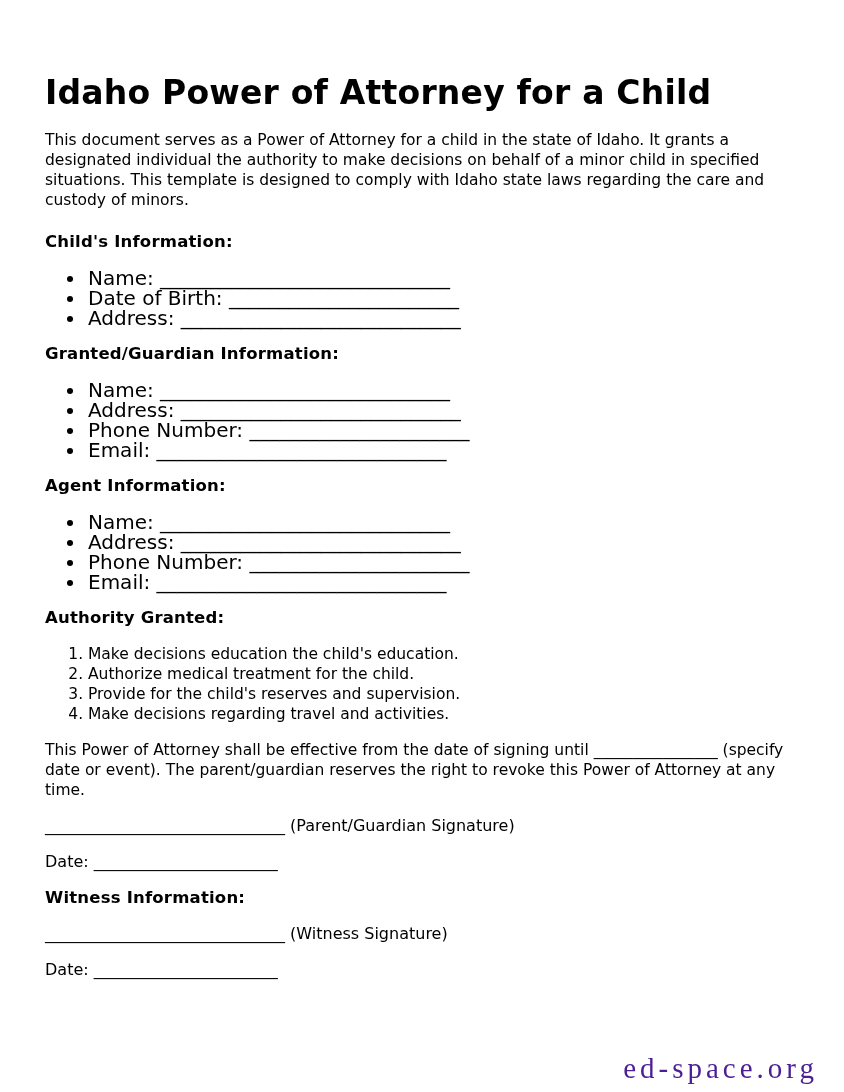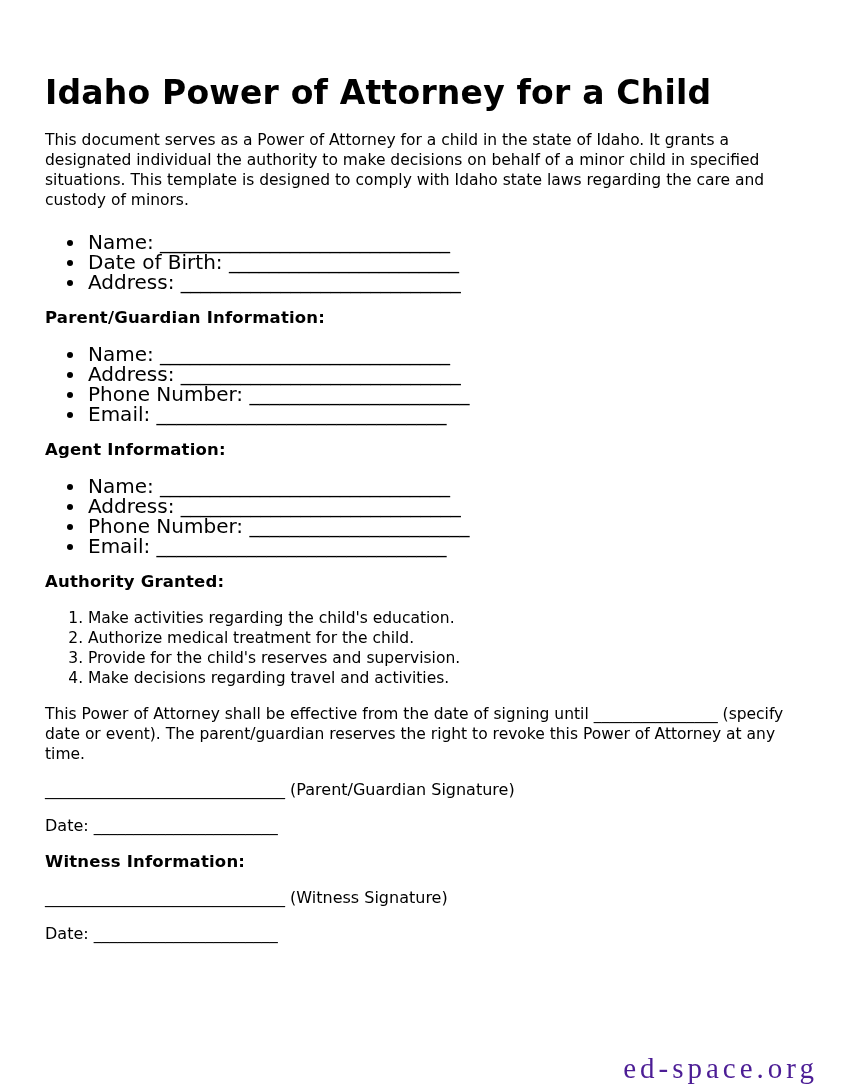--- a/index.html
+++ b/index.html
@@ -76,36 +76,37 @@
 </style>
 </head>
 <body>
 
 <div class="page">
 
   <h1 class="doc-title">Idaho Power of Attorney for a Child</h1>
 
   <p class="body-text intro">This document serves as a Power of Attorney for a child in the state of Idaho. It grants a designated individual the authority to make decisions on behalf of a minor child in specified situations. This template is designed to comply with Idaho state laws regarding the care and custody of minors.</p>
 
+  <h2 class="section-heading">Child's Information:</h2>
   <ul class="field-list">
     <li>
       <span>Name:</span>
       <span class="blank">_____________________________</span>
     </li>
     <li>
       <span>Date of Birth:</span>
       <span class="blank">_______________________</span>
     </li>
     <li>
       <span>Address:</span>
       <span class="blank">____________________________</span>
     </li>
   </ul>
 
-  <h2 class="section-heading">Parent/Guardian Information:</h2>
+  <h2 class="section-heading">Granted/Guardian Information:</h2>
   <ul class="field-list">
     <li>
       <span>Name:</span>
       <span class="blank">_____________________________</span>
     </li>
     <li>
       <span>Address:</span>
       <span class="blank">____________________________</span>
     </li>
     <li>
@@ -133,21 +134,21 @@
       <span class="blank">______________________</span>
     </li>
     <li>
       <span>Email:</span>
       <span class="blank">_____________________________</span>
     </li>
   </ul>
 
   <h2 class="section-heading">Authority Granted:</h2>
   <ol class="authority-list">
-    <li>Make activities regarding the child's education.</li>
+    <li>Make decisions education the child's education.</li>
     <li>Authorize medical treatment for the child.</li>
     <li>Provide for the child's reserves and supervision.</li>
     <li>Make decisions regarding travel and activities.</li>
   </ol>
   <p class="body-text">
     <span>This Power of Attorney shall be effective from the date of signing until</span>
     <span class="blank">________________</span>
     <span>(specify date or event). The parent/guardian reserves the right to revoke this Power of Attorney at any time.</span>
   </p>
 

